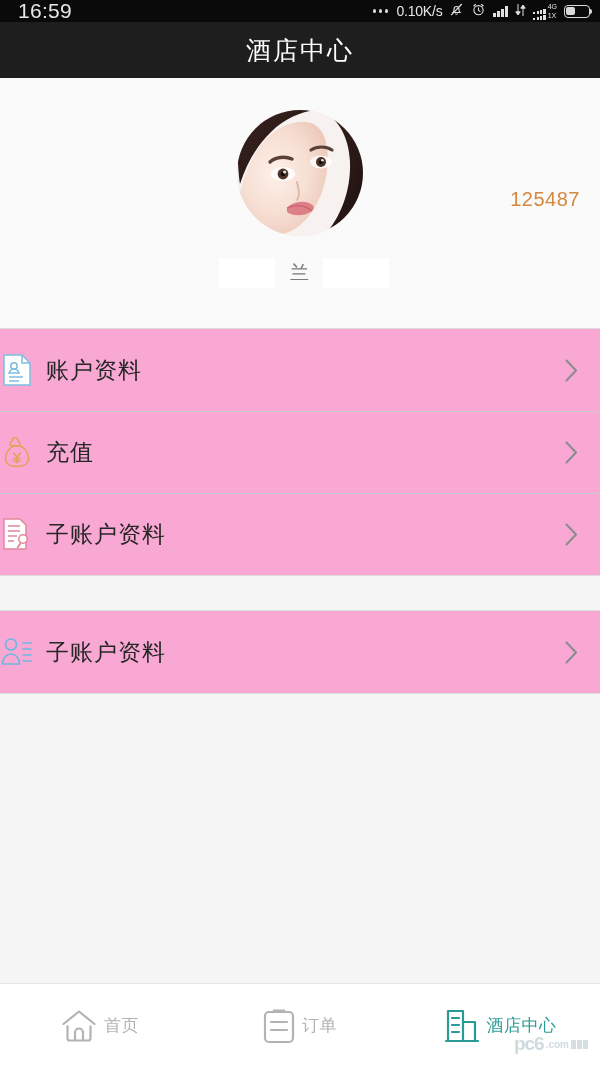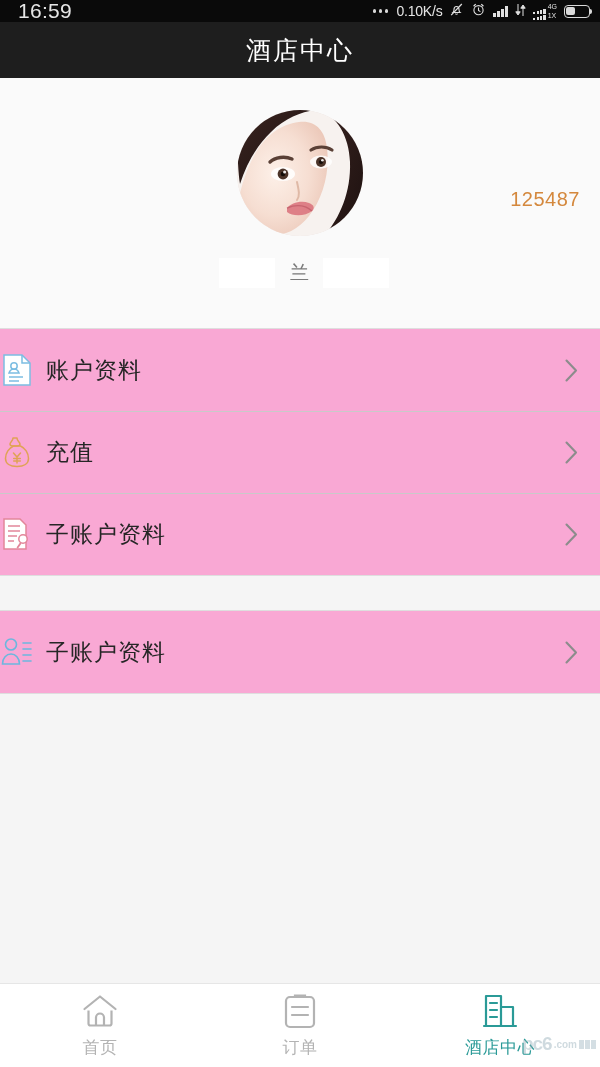--- a/index.html
+++ b/index.html
@@ -111,29 +111,29 @@
   }
 
   .spacer { flex:1 1 auto; background:#f5f5f5; }
 
   
   .tabbar {
     height:84px; background:#fff; display:flex; flex:none;
     border-top:1px solid #e6e6e6; position:relative;
   }
   .tab {
-    flex:1; display:flex; flex-direction:column;
+    flex:1; display:flex; flex-direction:row;
     align-items:center; justify-content:center; gap:7px;
   }
   .tab-ico { height:36px; display:flex; align-items:center; justify-content:center; }
   .tab-ico svg { display:block; }
   .tab-label { font-size:17px; color:#b3b3b3; letter-spacing:.5px; }
   .tab.active .tab-label { color:#2a9a97; }
   .watermark {
-    position:absolute; right:4px; bottom:12px;
+    position:absolute; right:12px; bottom:12px;
     display:flex; align-items:center; gap:2px;
     opacity:.42; pointer-events:none;
   }
   .wm-logo { font-size:19px; color:#8fa9b5; font-weight:700; letter-spacing:-1px; }
   .wm-dom { font-size:10px; color:#8fa9b5;font-weight:bold; }
   .wm-box { display:flex; gap:1px; }
   .wm-box i { width:5px; height:9px; background:#9ab3bd; display:block; }
 </style>
 </head>
 <body>

